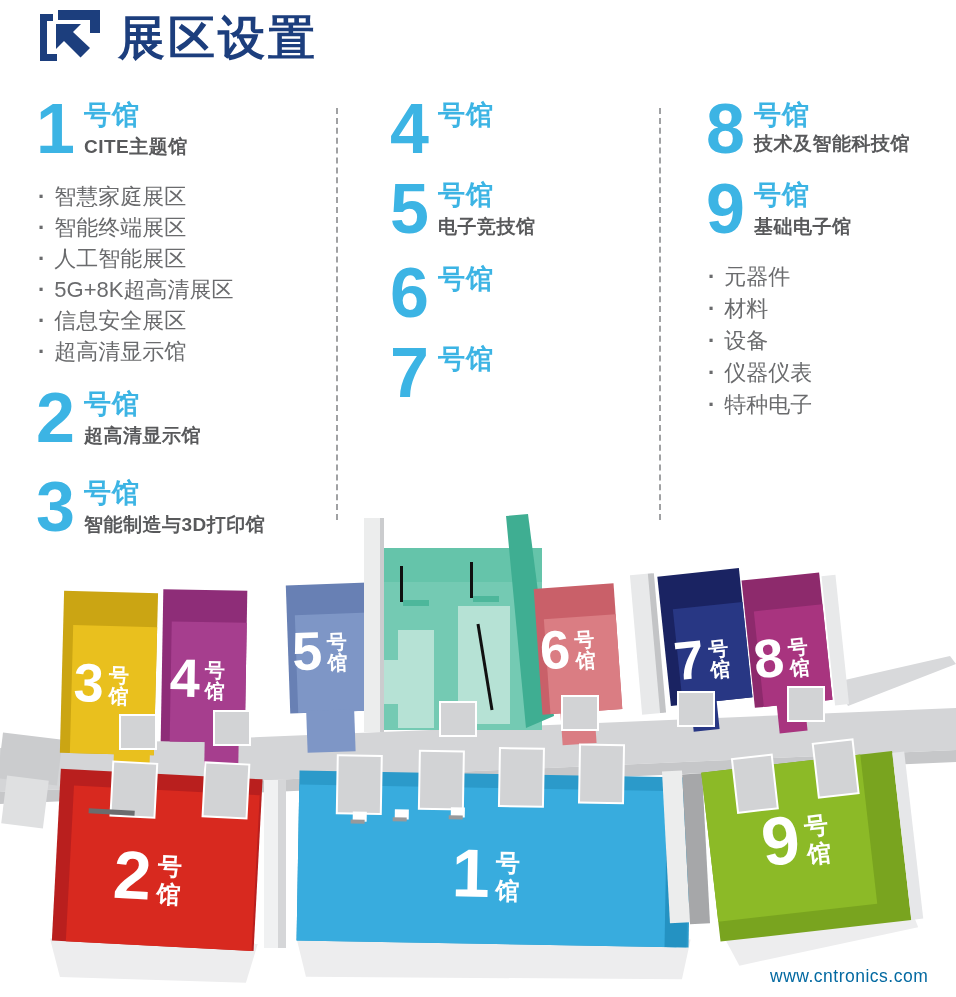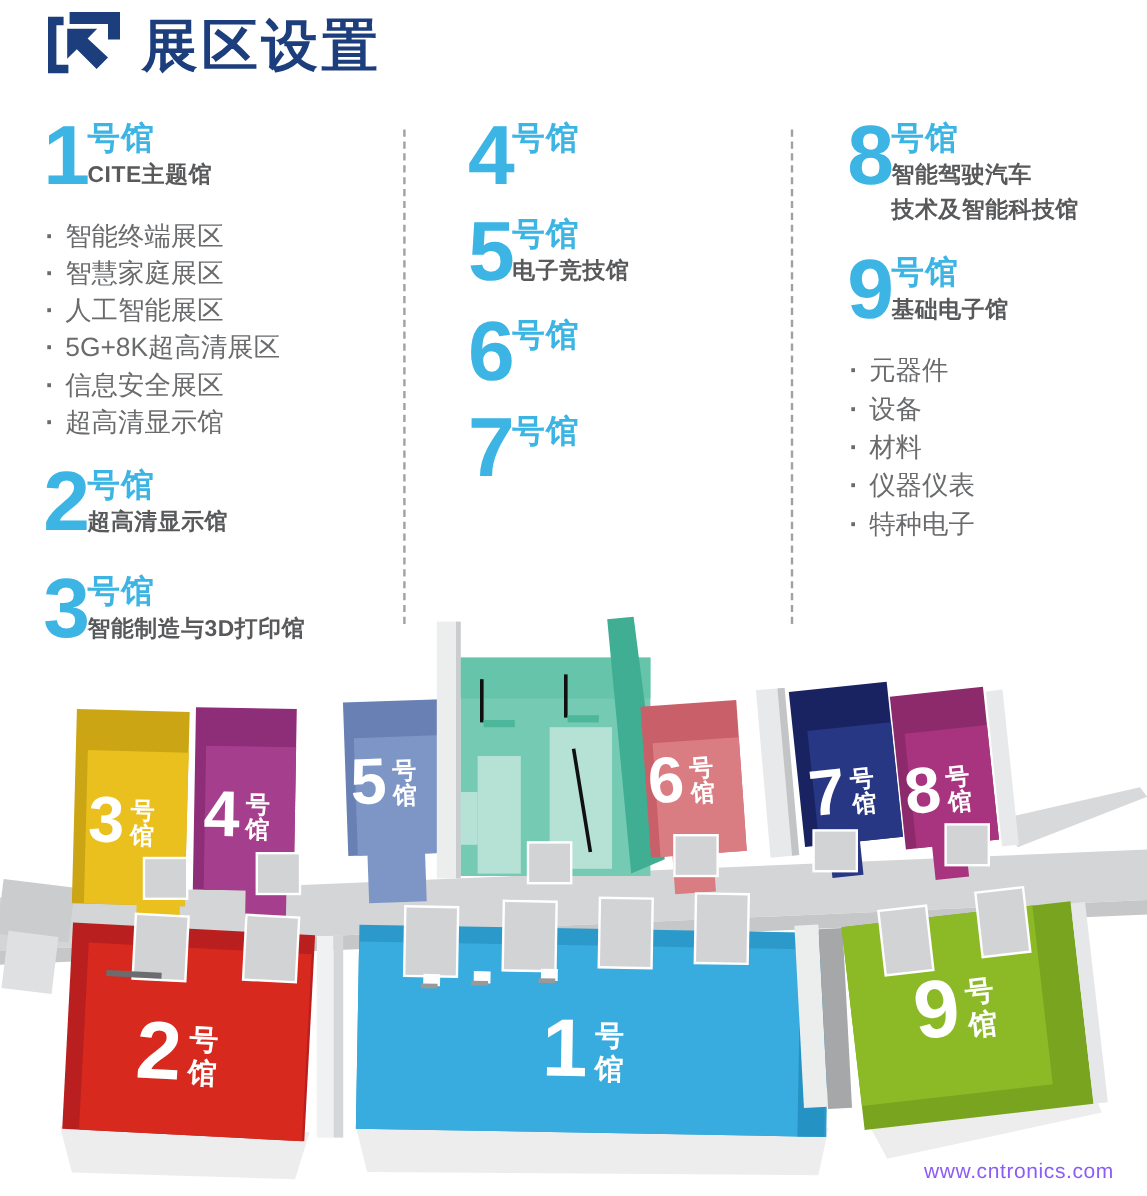--- a/index.html
+++ b/index.html
@@ -11,38 +11,38 @@
   .title{margin:2px 0 0 16px;font-size:47px;font-weight:800;color:#1c3e7d;letter-spacing:3px;line-height:52px;}
   
   .col{position:absolute;top:102px;}
   .col1{left:36px;width:295px;}
   .col2{left:390px;width:265px;}
   .col3{left:706px;width:245px;}
   .vdiv{position:absolute;top:108px;width:0;height:412px;border-left:2px dashed #a0a1a3;}
   .vdiv1{left:336px;} .vdiv2{left:659px;}
   .hall-entry{display:flex;align-items:flex-start;}
   .hall-num{font-size:70px;line-height:55px;font-weight:800;color:#3cb4e4;letter-spacing:-2px;}
-  .hall-info{}
+  .hall-info{margin-left:11px;}
   .hall-suffix{font-size:27px;line-height:27px;font-weight:800;color:#3cb4e4;letter-spacing:1px;}
   .hall-name{font-size:19px;line-height:29px;font-weight:700;color:#58595b;margin-top:3px;letter-spacing:0.5px;}
   .bullets{list-style:none;margin:20px 0 0 2px;padding:0;}
   .bullets li{font-size:22px;line-height:31px;color:#6a6b6d;}
   .bullets li::before{content:"·";font-weight:800;margin-right:9px;color:#6a6b6d;}
   .mt1{margin-top:24px;} .mt2{margin-top:30px;} .col2 .hall-entry{margin-bottom:25px;}
   .col3 .bullets li{line-height:32px;}
   
   .map{position:absolute;left:0;top:512px;width:956px;height:482px;}
   .map svg{display:block;}
   .map text{font-family:"Liberation Sans","DejaVu Sans",sans-serif;font-weight:800;fill:#ffffff;pointer-events:none;}
   .n-top{font-size:54px;text-anchor:end;}
   .s-top{font-size:20px;text-anchor:start;}
   .n-big{font-size:68px;text-anchor:end;}
   .s-big{font-size:24px;text-anchor:start;}
   
-  .wm{position:absolute;left:770px;top:966px;font-size:17.5px;color:#8b5cf6;letter-spacing:0.5px;}
+  .wm{position:absolute;left:770px;top:966px;font-size:17.5px;color:#0369a1;letter-spacing:0.5px;}
 </style>
 </head>
 <body>
 
 <div class="page">
 
   <div class="hdr">
     <svg class="logo" viewBox="0 0 66 58">
       <path fill="#1c3e7d" d="M4 6 h13 v7 h-6 v33 h10 v7 H4 Z"></path>
       <path fill="#1c3e7d" d="M22 2 h42 v23 h-10 V12 H22 Z"></path>
@@ -56,22 +56,22 @@
 
   <section class="col col1">
     <div class="hall-entry">
       <div class="hall-num">1</div>
       <div class="hall-info">
         <div class="hall-suffix">号馆</div>
         <div class="hall-name">CITE主题馆</div>
       </div>
     </div>
     <ul class="bullets">
+      <li>智慧家庭展区</li>
       <li>智能终端展区</li>
-      <li>智慧家庭展区</li>
       <li>人工智能展区</li>
       <li>5G+8K超高清展区</li>
       <li>信息安全展区</li>
       <li>超高清显示馆</li>
     </ul>
     <div class="hall-entry mt1">
       <div class="hall-num">2</div>
       <div class="hall-info">
         <div class="hall-suffix">号馆</div>
         <div class="hall-name">超高清显示馆</div>
@@ -112,35 +112,34 @@
         <div class="hall-suffix">号馆</div>
       </div>
     </div>
   </section>
 
   <section class="col col3">
     <div class="hall-entry">
       <div class="hall-num">8</div>
       <div class="hall-info">
         <div class="hall-suffix">号馆</div>
-        <div class="hall-name">智能驾驶汽车</div>
         <div class="hall-name" style="margin-top:0;">技术及智能科技馆</div>
       </div>
     </div>
     <div class="hall-entry mt1">
       <div class="hall-num">9</div>
       <div class="hall-info">
         <div class="hall-suffix">号馆</div>
         <div class="hall-name">基础电子馆</div>
       </div>
     </div>
     <ul class="bullets">
       <li>元器件</li>
+      <li>材料</li>
       <li>设备</li>
-      <li>材料</li>
       <li>仪器仪表</li>
       <li>特种电子</li>
     </ul>
   </section>
 
   <div class="map">
   <svg width="956" height="482" viewBox="0 0 956 482">
 
     <g>
       <polygon points="0,236 956,196 956,238 0,280" fill="#d4d5d7"></polygon>

